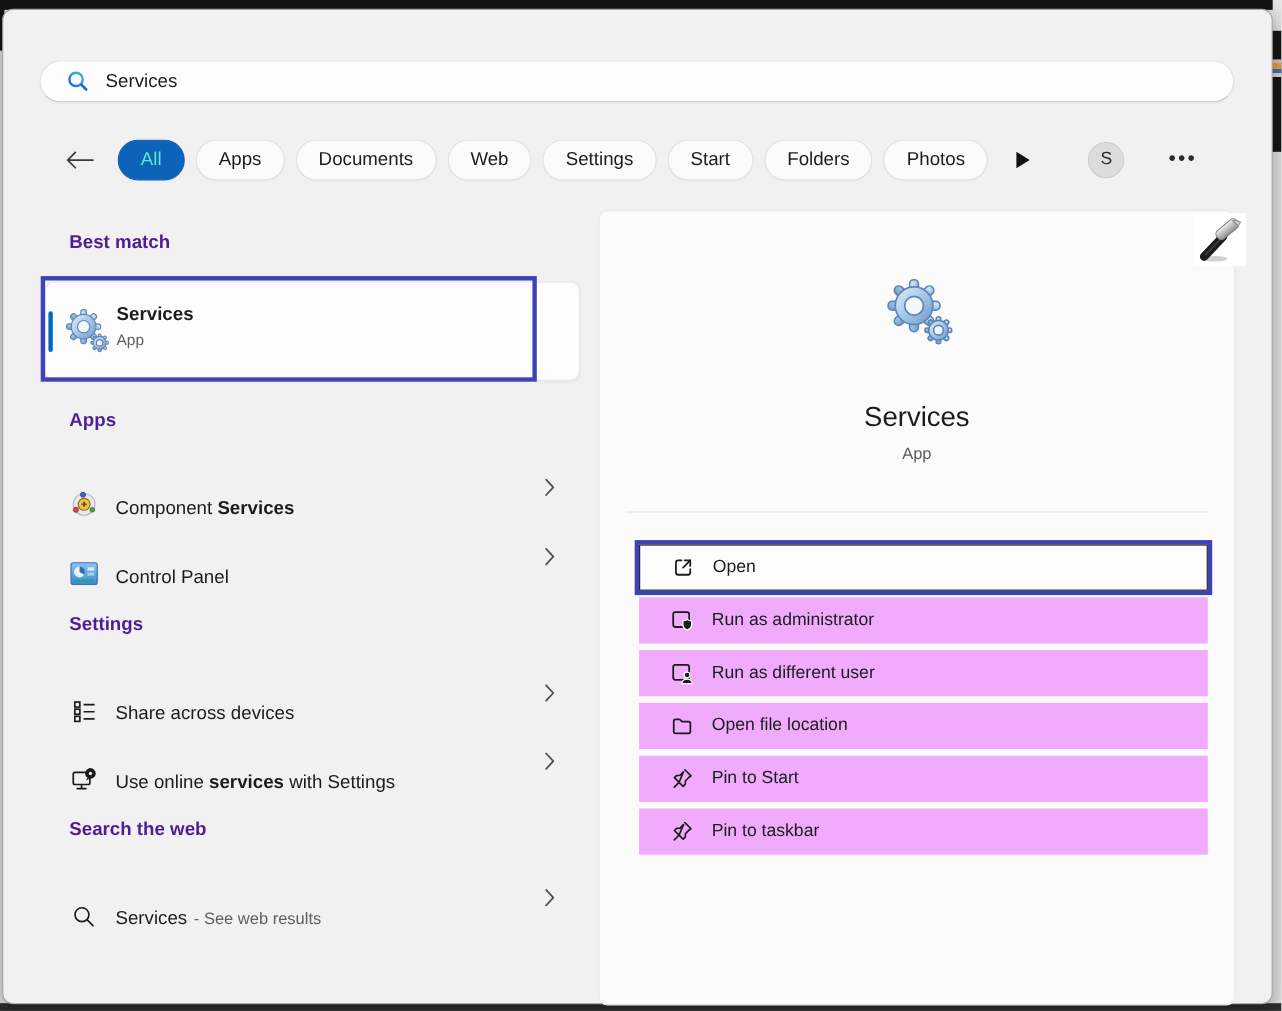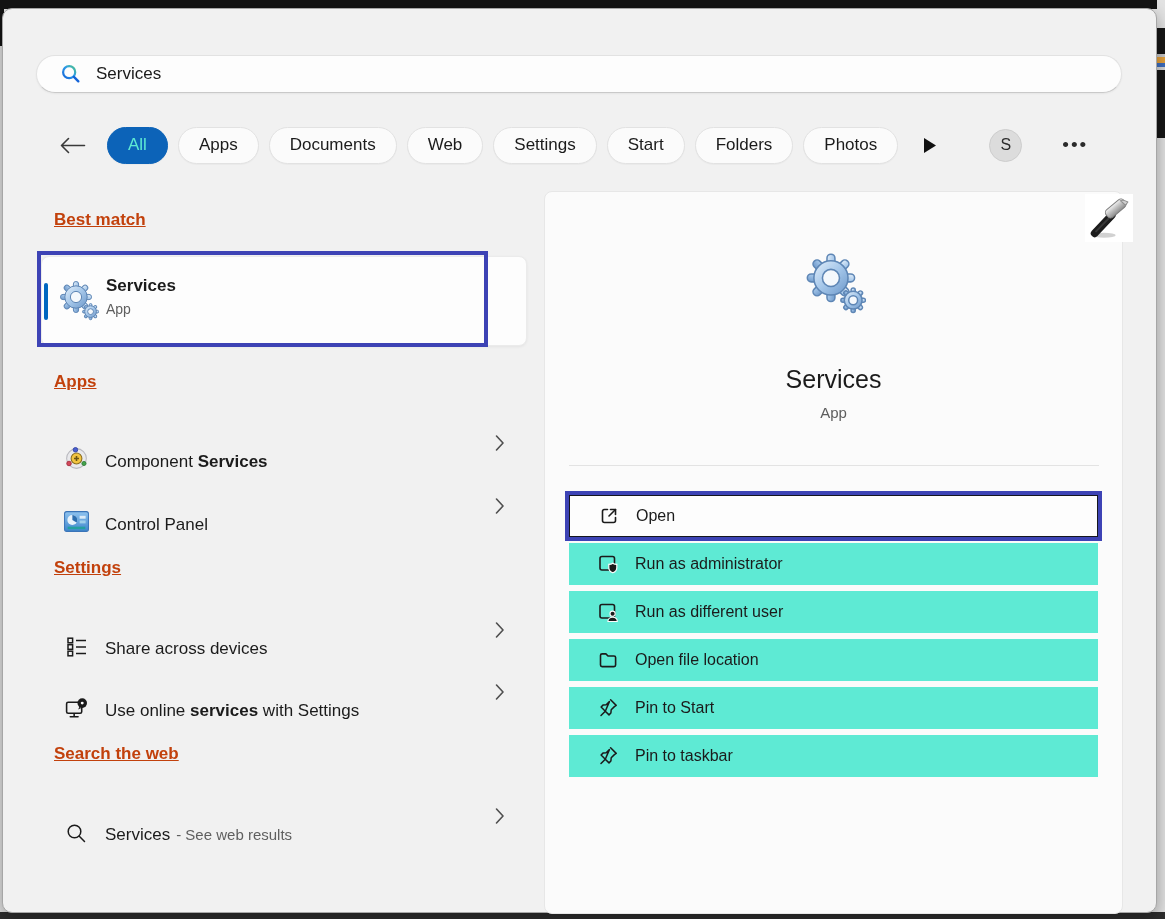--- a/index.html
+++ b/index.html
@@ -50,21 +50,21 @@
   .playbtn{margin-left:10px;background:none;border:none;padding:4px;cursor:pointer;display:flex;}
   .avatar{
     margin-left:38px;width:33px;height:33px;border-radius:50%;
     background:#dcdcdc;border:1px solid #cdcdcd;box-sizing:border-box;
     display:flex;align-items:center;justify-content:center;
     font-size:16px;color:#2b2b2b;cursor:pointer;
   }
   .more{margin-left:24px;font-size:19px;letter-spacing:2px;color:#2b2b2b;cursor:pointer;background:none;border:none;}
 
   
-  .heading{left:51px;font-size:17px;font-weight:700;color:#c2410c;text-decoration:underline;}
+  .heading{left:60px;font-size:17px;font-weight:700;color:#4c1d95;}
   .bm-card{
     left:38px;top:247px;width:486px;height:90px;background:#fdfdfd;
     border:1px solid #ebebeb;border-radius:8px;box-sizing:border-box;
     box-shadow:0 1px 3px rgba(0,0,0,.06);cursor:pointer;
   }
   .bm-accent{left:2px;top:26px;width:4px;height:37px;border-radius:2px;background:#0067c0;}
   .bm-icon{left:15px;top:23px;}
   .bm-title{left:64px;top:19px;font-size:17px;font-weight:700;color:#1b1b1b;}
   .bm-sub{left:64px;top:44px;font-size:14px;color:#5f5f5f;}
   .annotation{
@@ -84,24 +84,24 @@
 
   
   .preview{
     left:541px;top:182px;width:579px;height:723px;
     background:#fbfbfb;border:1px solid #e7e7e7;border-radius:8px;box-sizing:border-box;
   }
   .pv-icon{left:50%;top:60px;transform:translateX(-50%);}
   .pv-title{left:0;right:0;top:173px;text-align:center;font-size:25px;color:#1b1b1b;}
   .pv-sub{left:0;right:0;top:212px;text-align:center;font-size:15px;color:#5d5d5d;}
   .pv-divider{left:24px;right:23px;top:273px;height:1px;background:#e3e3e3;}
-  .actions{left:24px;right:24px;top:303px;display:flex;flex-direction:column;gap:6px;}
+  .actions{left:36px;right:24px;top:303px;display:flex;flex-direction:column;gap:6px;}
   .action{
     height:42px;display:flex;align-items:center;gap:16px;padding-left:28px;
-    font-size:16px;color:#1b1b1b;cursor:pointer;background:#5eead4;
+    font-size:16px;color:#1b1b1b;cursor:pointer;background:#f0abfc;
   }
   .action.hl{
     box-shadow:0 0 0 4px #3d43b5;border:1px solid #15161e;box-sizing:border-box;
     background:#fdfdfd;
   }
   .action .aicon{width:22px;display:flex;justify-content:center;}
 
   .hammer{left:1082px;top:185px;width:48px;height:48px;background:#ffffff;
     display:flex;align-items:center;justify-content:center;pointer-events:none;z-index:9;}
 </style>

